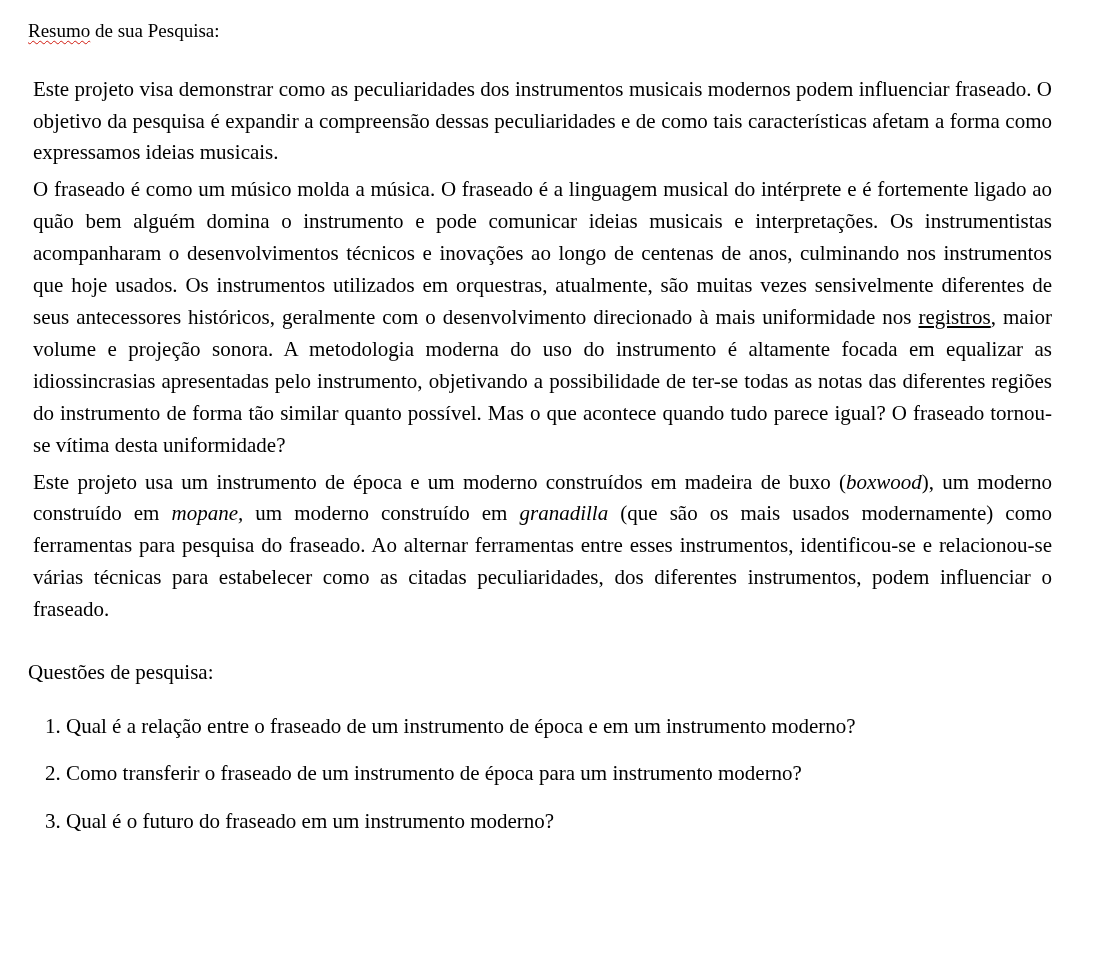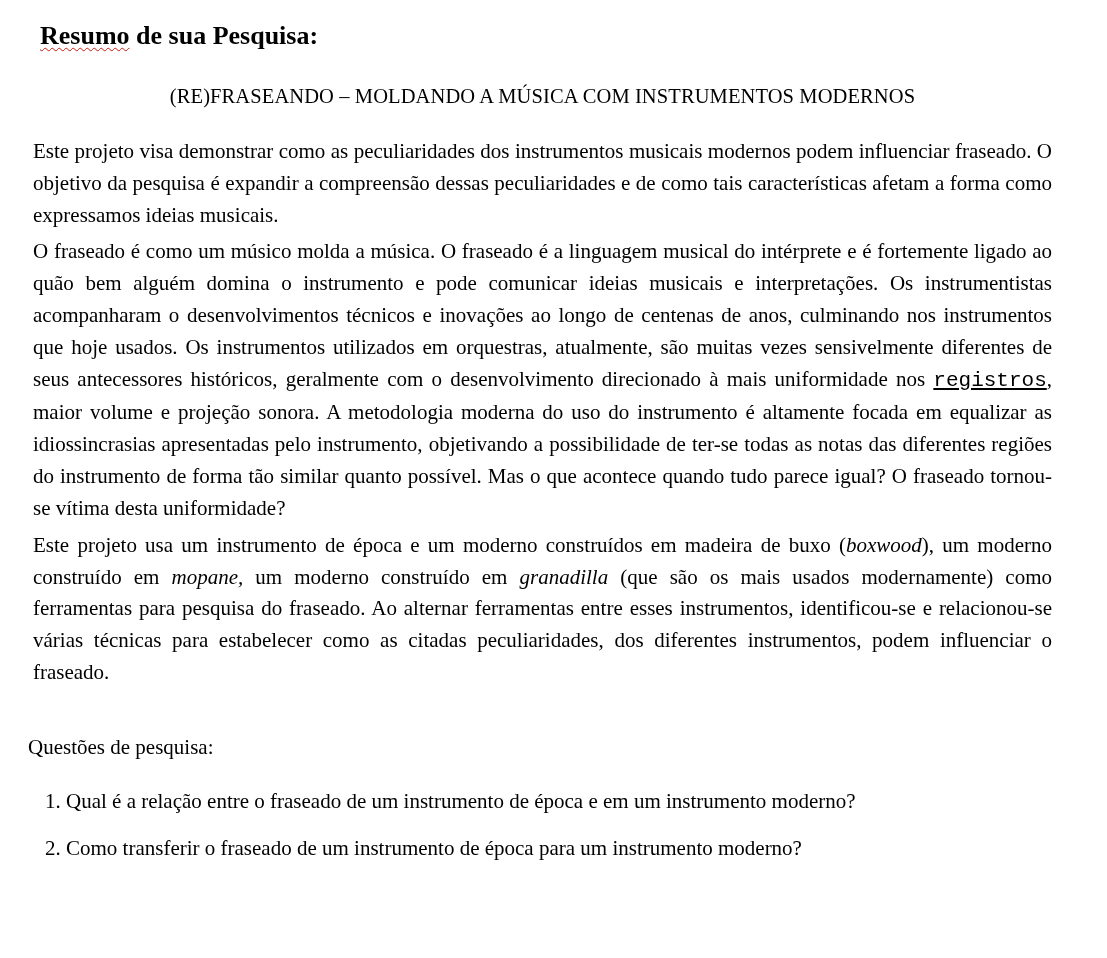--- a/index.html
+++ b/index.html
@@ -18,24 +18,23 @@
     position: relative;
     width: 1107px;
     height: 958px;
     padding: 0;
     box-sizing: border-box;
   }
   .content {
     padding: 18px 50px 0 28px;
   }
   .lead-line {
-    font-size: 26px;
+    font-size: 19px;
     line-height: 1.35;
-    margin: 0 0 30px 12px;
-    font-weight: bold;
+    margin: 0 0 30px 0;
   }
   .spell {
     text-decoration: underline;
     text-decoration-style: wavy;
     text-decoration-color: #d11a0f;
     text-decoration-thickness: 1px;
     text-underline-offset: 3px;
   }
   .doc-title {
     font-size: 20.5px;
@@ -52,53 +51,52 @@
   }
   p.body-par.first {
     margin-bottom: 0;
   }
   .blank-line {
     height: 26px;
   }
   .questions-head {
     font-size: 21px;
     line-height: 1.5;
-    margin: 12px 0 22px 0;
+    margin: 0 0 22px 0;
   }
   .q-item {
     font-size: 21px;
     line-height: 1.5;
     margin: 0 0 16px 17px;
   }
   .link-underline {
     text-decoration: underline;
     text-underline-offset: 2px;
-    font-family: Liberation Mono, monospace;
   }
   i { }
 </style>
 </head>
 <body>
 
 <div class="page">
   <div class="content">
 
     <div class="lead-line">
       <span class="spell">Resumo</span><span> de sua Pesquisa:</span>
     </div>
 
-    <div class="doc-title">(RE)FRASEANDO – MOLDANDO A MÚSICA COM INSTRUMENTOS MODERNOS</div>
 
     <p class="body-par first">Este projeto visa demonstrar como as peculiaridades dos instrumentos musicais modernos podem influenciar fraseado. O objetivo da pesquisa é expandir a compreensão dessas peculiaridades e de como tais características afetam a forma como expressamos ideias musicais.</p>
 
     <p class="body-par"><span>O fraseado é como um músico molda a música. O fraseado é a linguagem musical do intérprete e é fortemente ligado ao quão bem alguém domina o instrumento e pode comunicar ideias musicais e interpretações. Os instrumentistas acompanharam o desenvolvimentos técnicos e inovações ao longo de centenas de anos, culminando nos instrumentos que hoje usados. Os instrumentos utilizados em orquestras, atualmente, são muitas vezes sensivelmente diferentes de seus antecessores históricos, geralmente com o desenvolvimento direcionado à mais uniformidade nos </span><span class="link-underline">registros</span><span>, maior volume e projeção sonora. A metodologia moderna do uso do instrumento é altamente focada em equalizar as idiossincrasias apresentadas pelo instrumento, objetivando a possibilidade de ter-se todas as notas das diferentes regiões do instrumento de forma tão similar quanto possível. Mas o que acontece quando tudo parece igual? O fraseado tornou-se vítima desta uniformidade?</span></p>
 
     <p class="body-par"><span>Este projeto usa um instrumento de época e um moderno construídos em madeira de buxo (</span><i>boxwood</i><span>), um moderno construído em </span><i>mopane,</i><span> um moderno construído em </span><i>granadilla</i><span> (que são os mais usados modernamente) como ferramentas para pesquisa do fraseado. Ao alternar ferramentas entre esses instrumentos, identificou-se e relacionou-se várias técnicas para estabelecer como as citadas peculiaridades, dos diferentes instrumentos, podem influenciar o fraseado.</span></p>
 
     <div class="blank-line"></div>
 
     <div class="questions-head">Questões de pesquisa:</div>
 
     <div class="q-item">1. Qual é a relação entre o fraseado de um instrumento de época e em um instrumento moderno?</div>
     <div class="q-item">2. Como transferir o fraseado de um instrumento de época para um instrumento moderno?</div>
+    <div class="q-item">3. Qual é o futuro do fraseado em um instrumento moderno?</div>
 
   </div>
 </div>
 
 </body></html>

